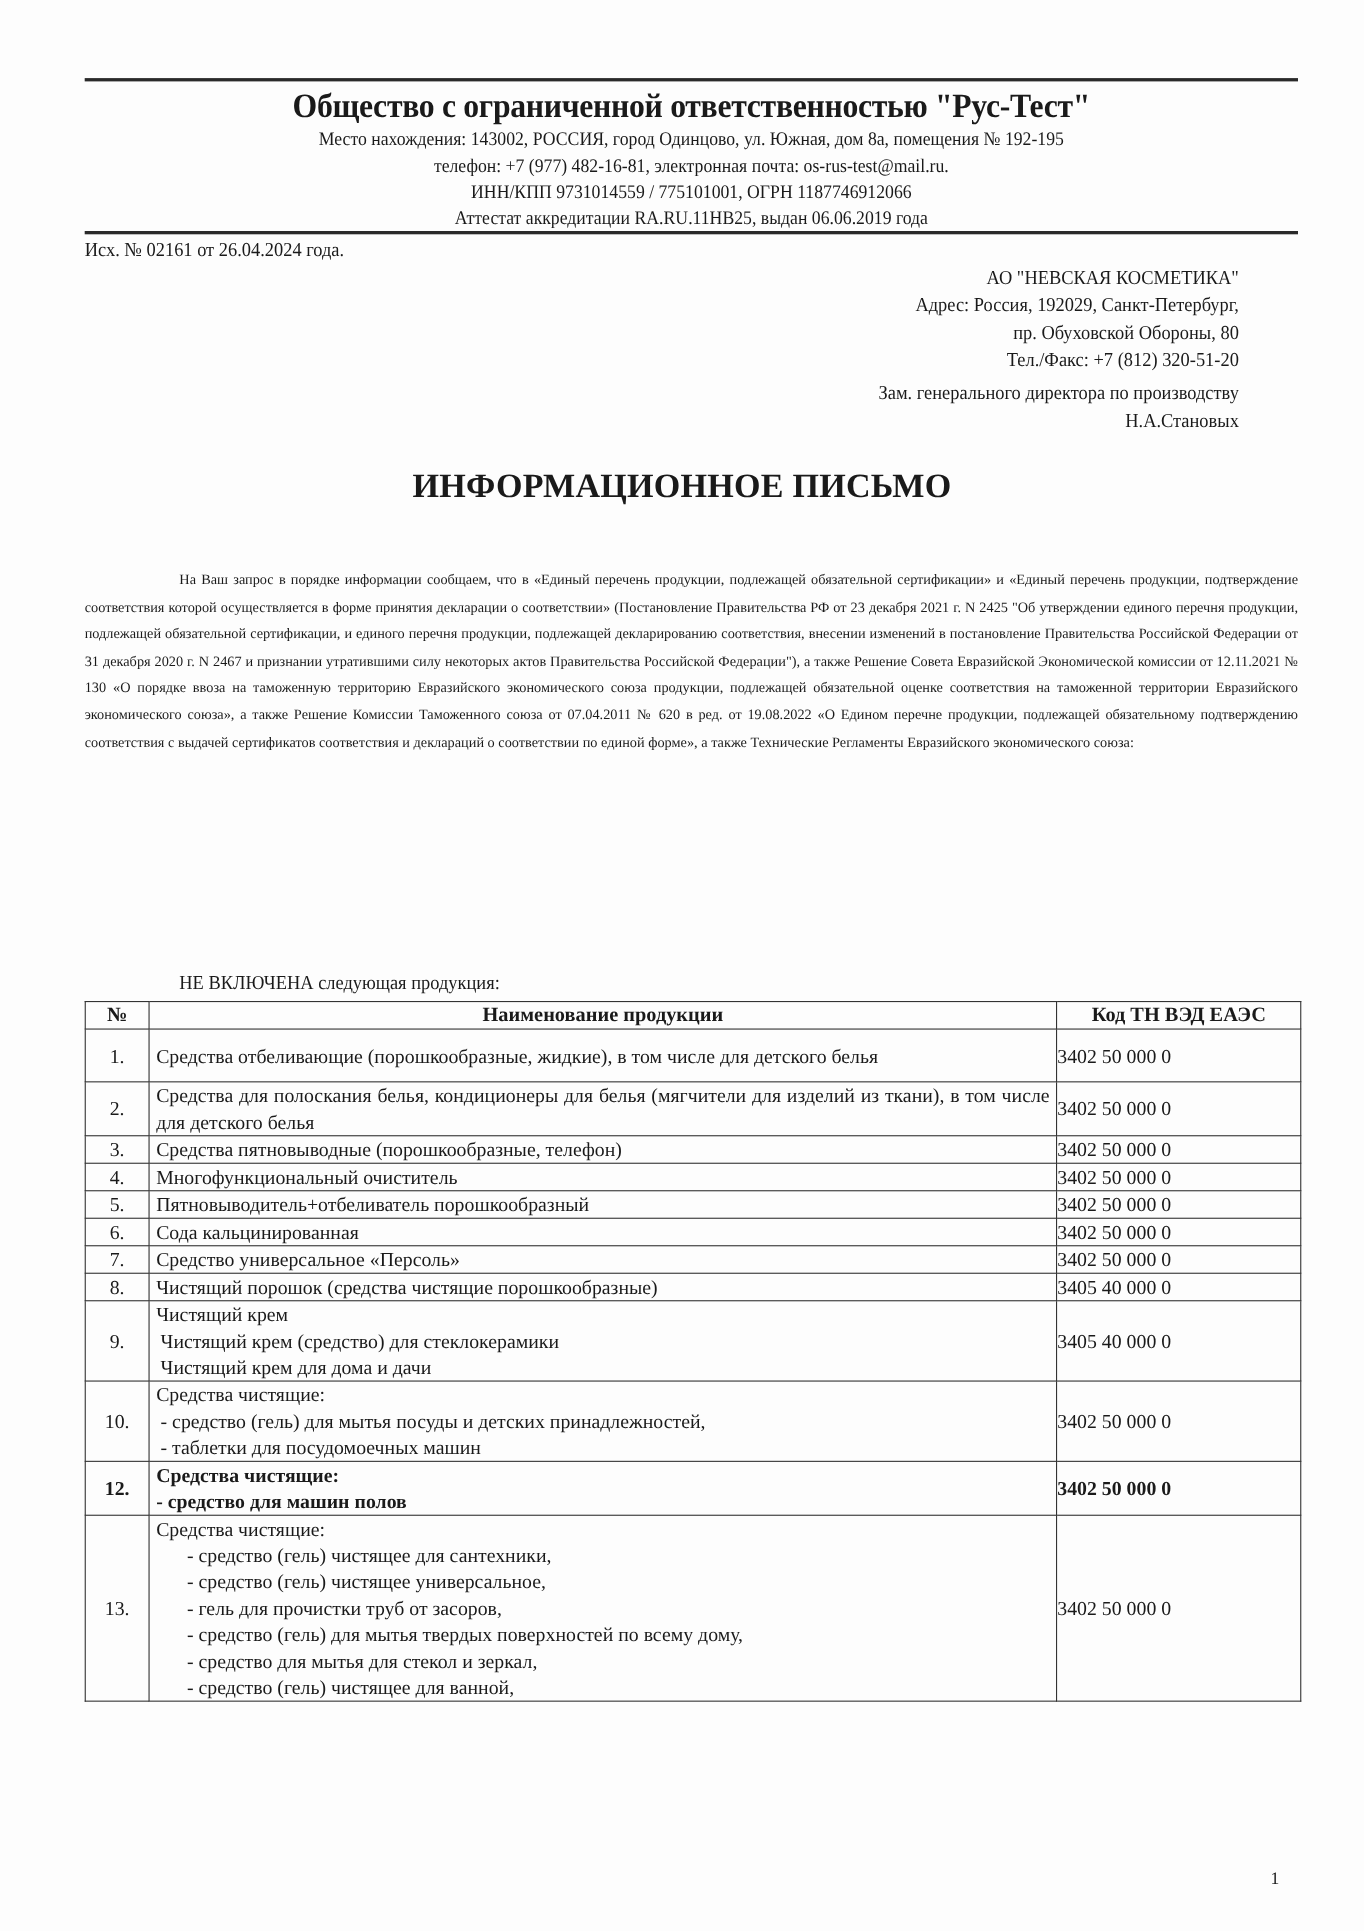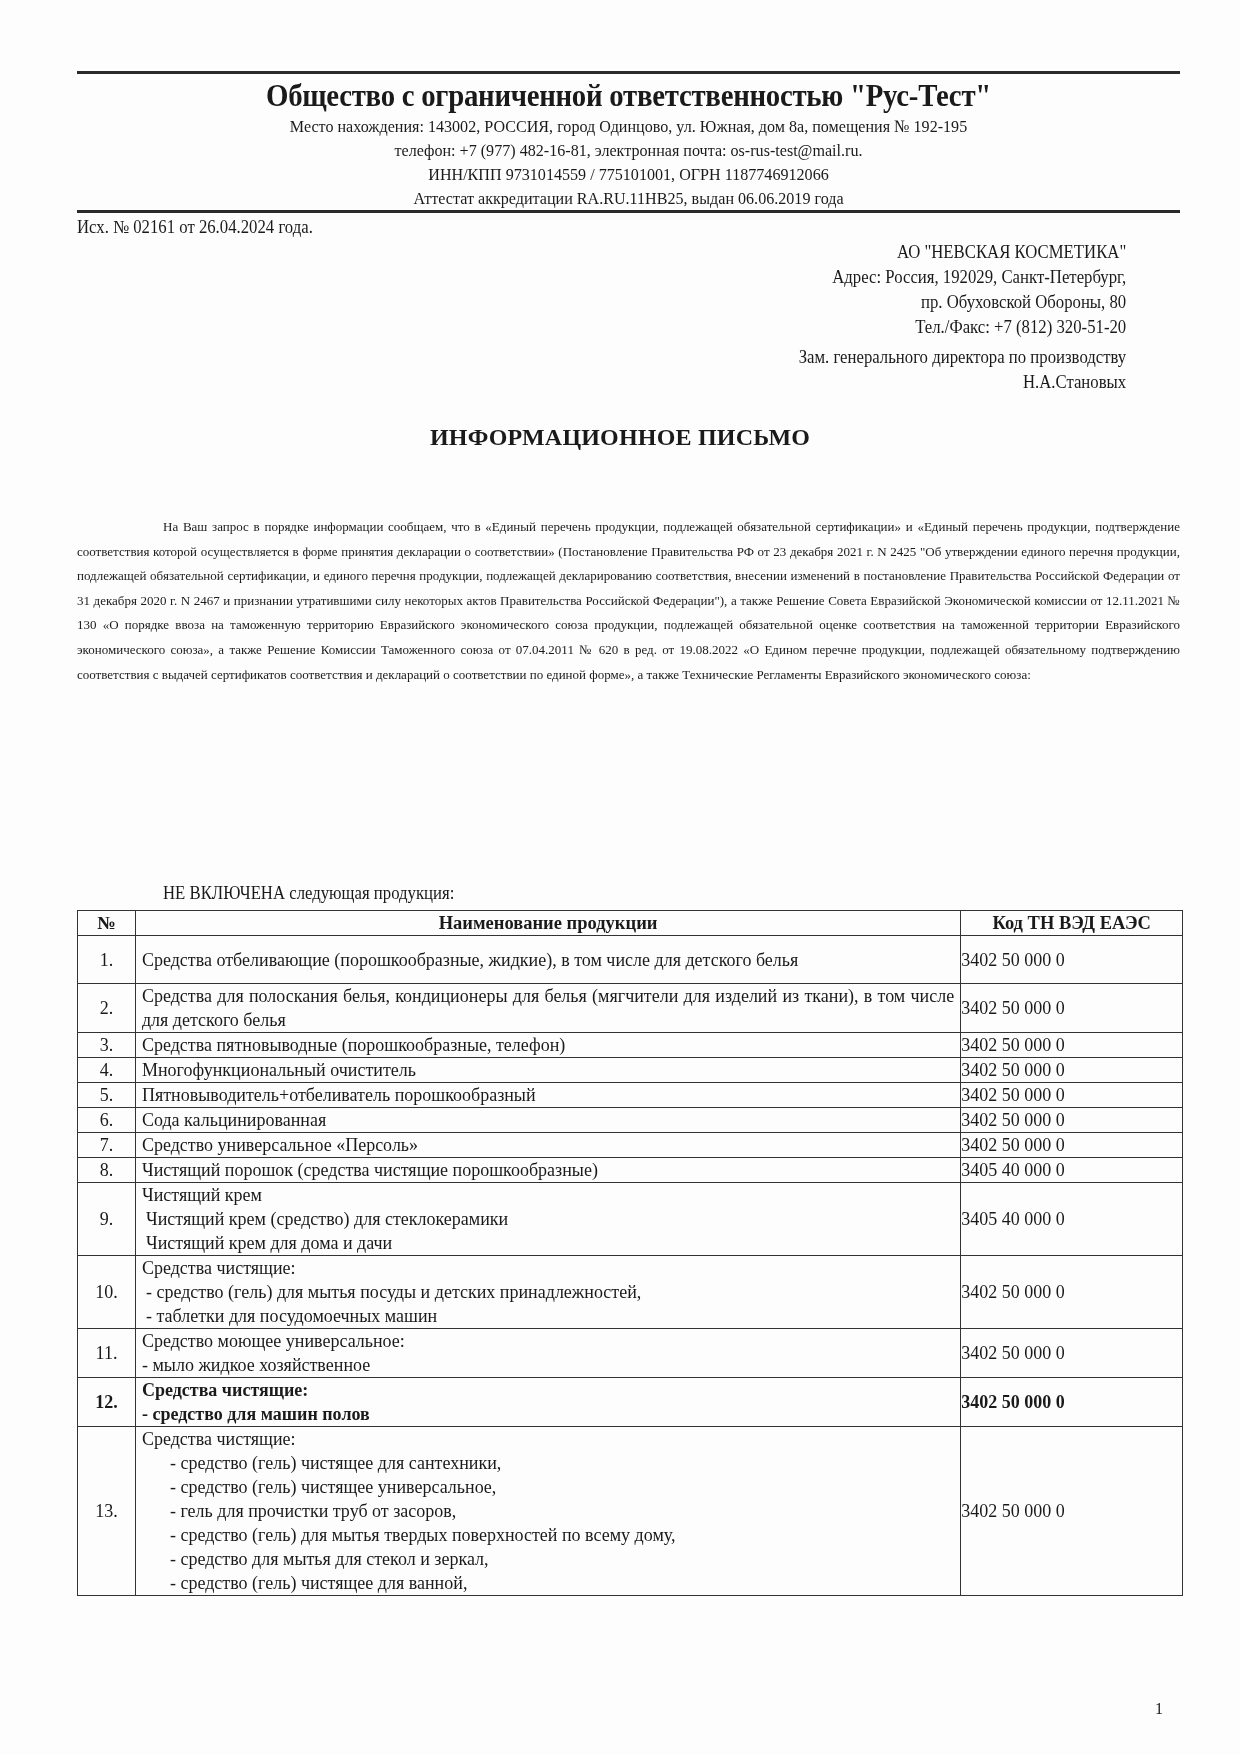--- a/index.html
+++ b/index.html
@@ -81,21 +81,21 @@
     }
     .recipient .gap { margin-top: 5px; }
 
     .doc-title {
       position: absolute;
       top: 424px;
       left: 0;
       width: 1240px;
       text-align: center;
       font-weight: bold;
-      font-size: 24px;
+      font-size: 31px;
       letter-spacing: 0.2px;
     }
 
     .body-text {
       position: absolute;
       top: 515px;
       left: 77px;
       width: 1103px;
       font-size: 13px;
       line-height: 24.6px;
@@ -262,28 +262,20 @@
         </tr>
         <tr style="height: 72px;">
           <td class="num">10.</td>
           <td class="name">
             <span class="line">Средства чистящие:</span>
             <span class="line indent1">- средство (гель) для мытья посуды и детских принадлежностей,</span>
             <span class="line indent1">- таблетки для посудомоечных машин</span>
           </td>
           <td class="code">3402 50 000 0</td>
         </tr>
-        <tr style="height: 48px;">
-          <td class="num">11.</td>
-          <td class="name">
-            <span class="line">Средство моющее универсальное:</span>
-            <span class="line">- мыло жидкое хозяйственное</span>
-          </td>
-          <td class="code">3402 50 000 0</td>
-        </tr>
         <tr style="height: 48px; font-weight: bold;">
           <td class="num">12.</td>
           <td class="name">
             <span class="line">Средства чистящие:</span>
             <span class="line">- средство для машин полов</span>
           </td>
           <td class="code">3402 50 000 0</td>
         </tr>
         <tr>
           <td class="num">13.</td>

